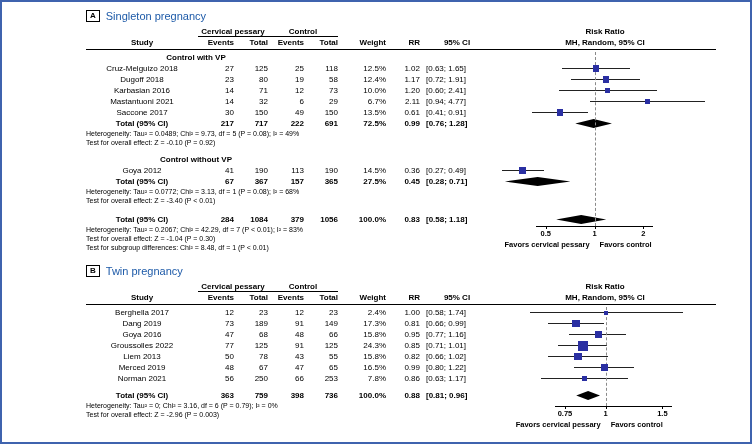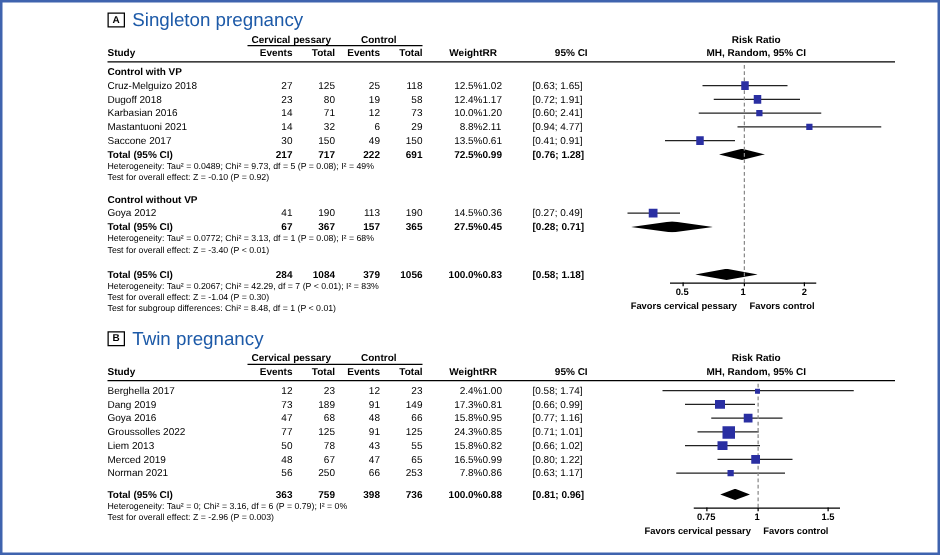--- a/index.html
+++ b/index.html
@@ -2,31 +2,31 @@
 <html><head>
 <meta charset="utf-8">
 <style>
   html,body{margin:0;padding:0;background:#e8e8e8;}
   .figure{width:752px;height:444px;box-sizing:border-box;border:2px solid #3f63ae;background:#fff;
     padding:7px 0 0 84px;font-family:"Liberation Sans",sans-serif;color:#000;overflow:hidden;position:relative;}
   .panel{position:relative;}
   .panel + .panel{margin-top:12px;}
   .caption{display:flex;align-items:center;gap:6px;height:14px;margin-bottom:3px;}
   .cap-box{display:inline-block;border:1px solid #000;font-size:8px;font-weight:700;line-height:10px;padding:0 3px;background:#fff;}
-  .cap-title{color:#1d5aa8;font-size:15px;}
+  .cap-title{color:#1d5aa8;font-size:11px;}
   .row{display:flex;height:11px;line-height:11px;font-size:8px;white-space:nowrap;}
   .b{font-weight:700;}
   .c{display:inline-block;overflow:visible;}
-  .c0{width:112px;text-align:left;}
+  .c0{width:112px;text-align:center;}
   .c1{width:36px;text-align:right;}
   .c2{width:34px;text-align:right;}
   .c3{width:36px;text-align:right;}
   .c4{width:34px;text-align:right;}
   .c5{width:48px;text-align:right;}
-  .c6{width:34px;text-align:left;}
+  .c6{width:34px;text-align:right;}
   .c7{width:74px;text-align:left;padding-left:6px;box-sizing:border-box;}
   .group{display:inline-block;width:70px;text-align:center;border-bottom:1px solid #000;font-weight:700;box-sizing:border-box;}
   .cplot{display:inline-block;width:222px;height:11px;position:relative;}
   .plot-head{text-align:center;line-height:11px;font-size:8px;}
   .hrule{width:630px;height:0;border-top:1px solid #000;margin:1px 0 2px 0;}
   .fbody{position:relative;width:630px;}
   .note{font-size:7px;height:9px;line-height:9px;white-space:nowrap;}
   .spacer{width:100%;}
   .ciline{position:absolute;height:1px;background:#222;top:5px;}
   .sq{position:absolute;background:#2a2fa2;z-index:2;}
@@ -115,21 +115,21 @@
               <div class="ciline" style="left: 64.5791px; width: 97.9974px;"></div>
               <div class="sq" style="width: 5.3px; height: 5.3px; left: 110.781px; top: 2.85px; background: rgb(42, 47, 162);"></div>
             </span>
           </div>
           <div class="row">
             <span class="c c0">Mastantuoni 2021</span>
             <span class="c c1">14</span>
             <span class="c c2">32</span>
             <span class="c c3">6</span>
             <span class="c c4">29</span>
-            <span class="c c5">8.8%</span>
+            <span class="c c5">6.7%</span>
             <span class="c c6">2.11</span>
             <span class="c c7">[0.94; 4.77]</span>
             <span class="cplot">
               <div class="ciline" style="left: 96.2206px; width: 114.473px;"></div>
               <div class="sq" style="width: 4.904px; height: 4.904px; left: 150.755px; top: 3.048px; background: rgb(42, 47, 162);"></div>
             </span>
           </div>
           <div class="row">
             <span class="c c0">Saccone 2017</span>
             <span class="c c1">30</span>

